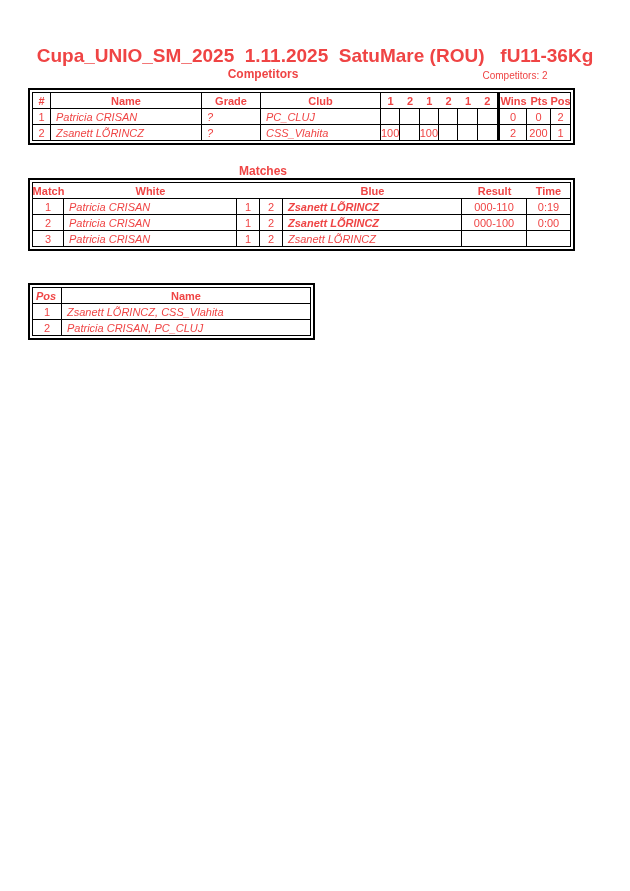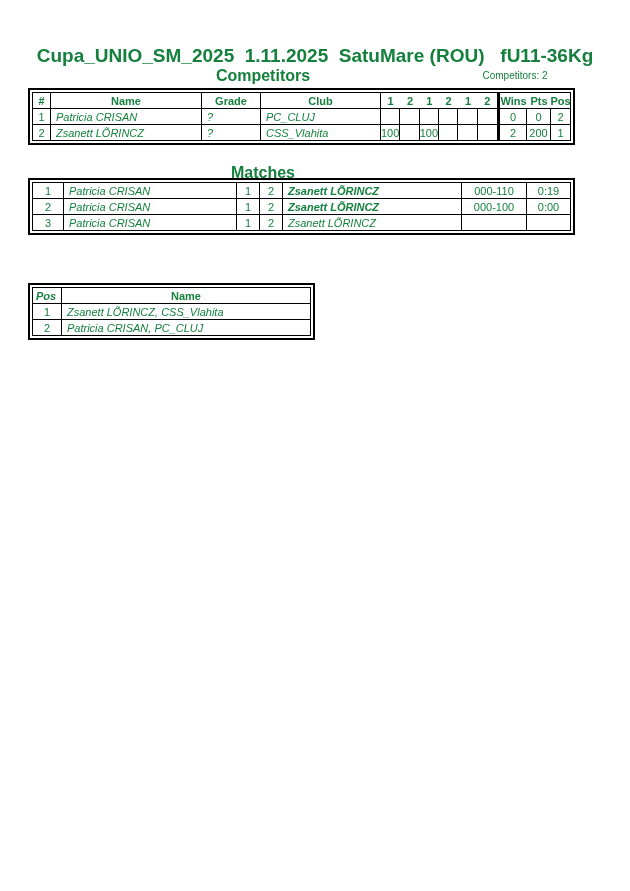--- a/index.html
+++ b/index.html
@@ -1,25 +1,25 @@
 <!DOCTYPE html>
 <html><head>
 <meta charset="utf-8">
 <style>
   html,body{margin:0;padding:0;background:#ffffff;}
   .page{
     position:relative;width:630px;height:891px;background:#ffffff;
-    font-family:"Liberation Sans",sans-serif;color:#15803d;overflow:hidden;
+    font-family:"Liberation Sans",sans-serif;color:#ef4444;overflow:hidden;
   }
   .title{
     position:absolute;top:45px;left:0;width:630px;text-align:center;
     font-weight:bold;font-size:19px;white-space:pre;
   }
   .sec-heading{
-    position:absolute;font-weight:bold;font-size:16px;transform:translateX(-50%);
+    position:absolute;font-weight:bold;font-size:12px;transform:translateX(-50%);
     white-space:nowrap;
   }
   .heading-competitors{left:263px;top:67px;}
   .heading-matches{left:263px;top:164px;}
   .heading-results{left:166px;top:264px;margin-top:26px;}
   .comp-count{
     position:absolute;top:70px;left:430px;width:170px;text-align:center;font-size:10px;
   }
   .tbl{
     position:absolute;left:28px;border:2px solid #000;padding:2px;background:#fff;
@@ -111,20 +111,29 @@
         <div class="cell c brd cw-pts">200</div>
         <div class="cell c cw-pos">1</div>
       </div>
     </div>
   </div>
 
   <div class="sec-heading heading-matches">Matches</div>
 
   <div class="tbl tbl-matches">
     <div class="tbl-inner">
+      <div class="row hdr">
+        <div class="cell c mw-match">Match</div>
+        <div class="cell c mw-white">White</div>
+        <div class="cell c mw-n"></div>
+        <div class="cell c mw-n"></div>
+        <div class="cell c mw-blue">Blue</div>
+        <div class="cell c mw-result">Result</div>
+        <div class="cell c mw-time">Time</div>
+      </div>
       <div class="row">
         <div class="cell c brd mw-match">1</div>
         <div class="cell l brd mw-white">Patricia CRISAN</div>
         <div class="cell c brd mw-n">1</div>
         <div class="cell c brd mw-n">2</div>
         <div class="cell l brd mw-blue bold">Zsanett LÕRINCZ</div>
         <div class="cell c brd mw-result">000-110</div>
         <div class="cell c mw-time">0:19</div>
       </div>
       <div class="row">

